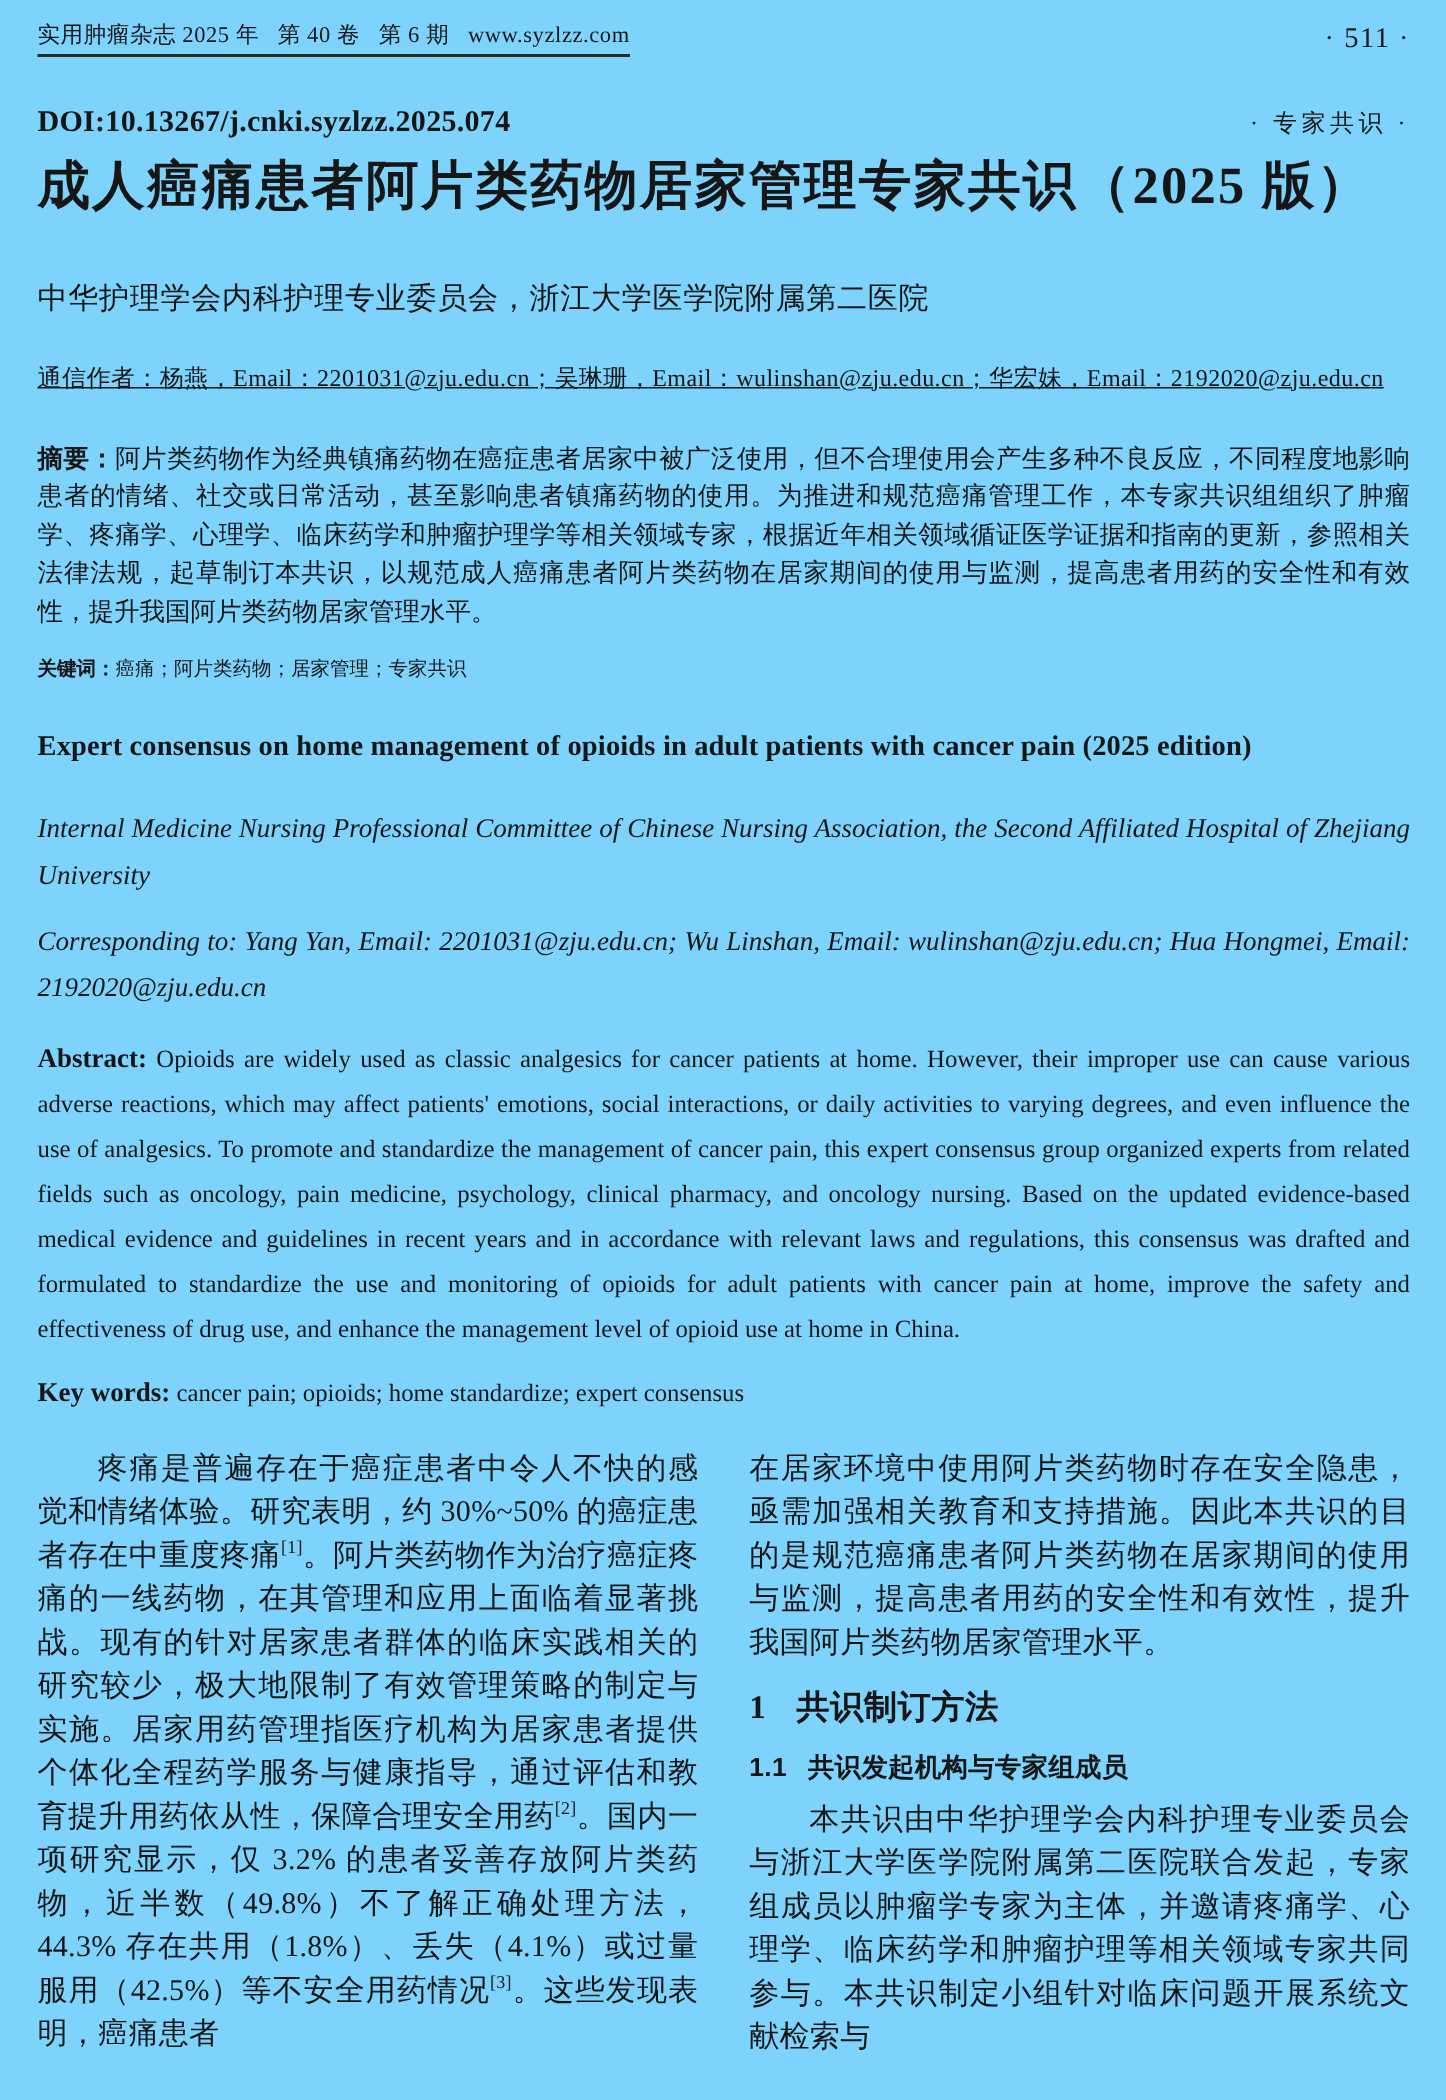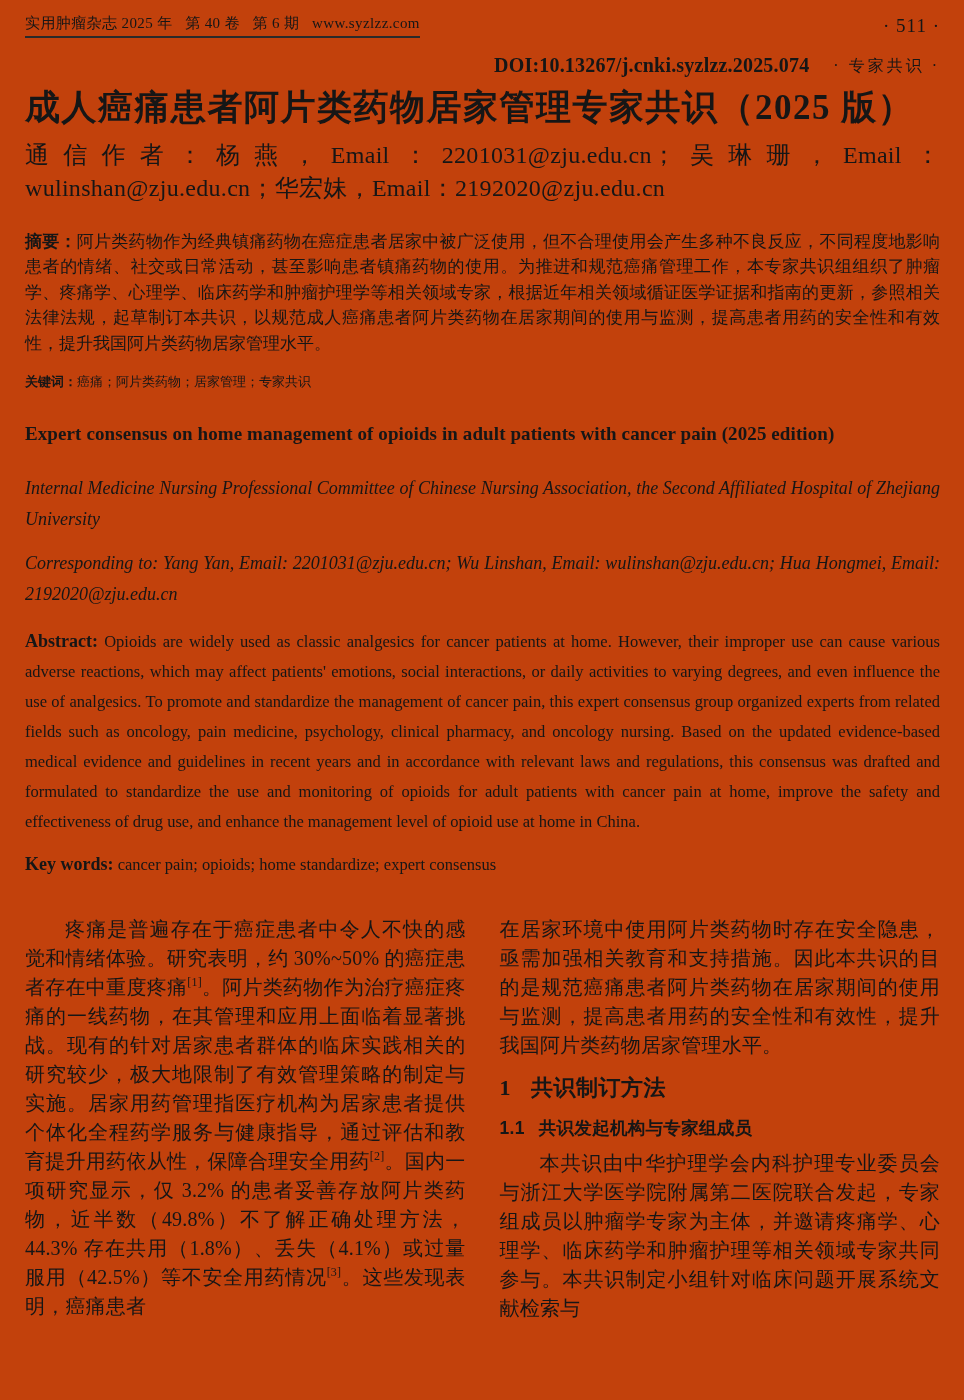--- a/index.html
+++ b/index.html
@@ -2,21 +2,21 @@
 <html><head>
 <meta charset="utf-8">
 <style>
   * { box-sizing: border-box; }
   html, body { margin: 0; padding: 0; background: #e8e8e8; }
   .page {
     position: relative;
     width: 964px;
     height: 1400px;
     margin: 0 auto;
-    background: #c2410c;
+    background: #7dd3fc;
     color: #161616;
     font-family: "Liberation Serif", serif;
     padding: 14px 24px 0 25px;
     overflow: hidden;
   }
   
   .header-row {
     display: flex;
     justify-content: space-between;
     align-items: flex-start;
@@ -28,23 +28,23 @@
     border-bottom: 2px solid #2a2a2a;
     white-space: pre;
   }
   .page-number {
     font-size: 19px;
     letter-spacing: 1px;
     padding-top: 1px;
   }
   .doi-row {
     display: flex;
-    justify-content: flex-end;
+    justify-content: space-between;
     align-items: flex-end;
-    margin-top: 16px;
+    margin-top: 32px;
     gap: 24px;
   }
   .doi {
     font-weight: bold;
     font-size: 20px;
     letter-spacing: 0.2px;
   }
   .category-badge {
     font-size: 16px;
     letter-spacing: 3px;
@@ -57,25 +57,26 @@
     font-weight: bold;
     letter-spacing: 1.5px;
     line-height: 1.3;
   }
   .affiliation-cn {
     margin-top: 38px;
     font-size: 20px;
     letter-spacing: 0.5px;
   }
   .correspondence-cn {
-    margin-top: 8px;
-    font-size: 24px;
+    margin-top: 24px;
+    font-size: 16px;
     line-height: 33px;
     letter-spacing: 0.3px;
     text-align: justify;
+    text-decoration: underline;
   }
   
   .abstract-cn {
     margin-top: 24px;
     font-size: 17px;
     line-height: 25.5px;
     text-align: justify;
   }
   .label-hei {
     font-family: "Liberation Sans", sans-serif;
@@ -118,21 +119,21 @@
     font-stretch: normal;
   }
   .keywords-en {
     margin-top: 2px;
     font-size: 16.5px;
   }
   
   .body-columns {
     display: flex;
     gap: 34px;
-    margin-top: 40px;
+    margin-top: 26px;
   }
   .column {
     flex: 1;
     font-size: 20px;
     line-height: 29px;
     text-align: justify;
     letter-spacing: 0.2px;
   }
   .para-indent { margin: 0; text-indent: 2em; }
   .para-cont { margin: 0; }
@@ -168,20 +169,21 @@
     <div class="page-number">· 511 ·</div>
   </div>
 
   <div class="doi-row">
     <div class="doi">DOI:10.13267/j.cnki.syzlzz.2025.074</div>
     <div class="category-badge">· 专家共识 ·</div>
   </div>
 
   <h1 class="title-cn">成人癌痛患者阿片类药物居家管理专家共识（2025 版）</h1>
 
+  <div class="affiliation-cn">中华护理学会内科护理专业委员会，浙江大学医学院附属第二医院</div>
 
   <div class="correspondence-cn">通信作者：杨燕，Email：2201031@zju.edu.cn；吴琳珊，Email：wulinshan@zju.edu.cn；华宏妹，Email：2192020@zju.edu.cn</div>
 
   <p class="abstract-cn"><span class="label-hei">摘要：</span><span>阿片类药物作为经典镇痛药物在癌症患者居家中被广泛使用，但不合理使用会产生多种不良反应，不同程度地影响患者的情绪、社交或日常活动，甚至影响患者镇痛药物的使用。为推进和规范癌痛管理工作，本专家共识组组织了肿瘤学、疼痛学、心理学、临床药学和肿瘤护理学等相关领域专家，根据近年相关领域循证医学证据和指南的更新，参照相关法律法规，起草制订本共识，以规范成人癌痛患者阿片类药物在居家期间的使用与监测，提高患者用药的安全性和有效性，提升我国阿片类药物居家管理水平。</span></p>
 
   <p class="keywords-cn"><span class="label-hei">关键词：</span><span>癌痛；阿片类药物；居家管理；专家共识</span></p>
 
   <div class="title-en">Expert consensus on home management of opioids in adult patients with cancer pain (2025 edition)</div>
 
   <div class="affiliation-en">Internal Medicine Nursing Professional Committee of Chinese Nursing Association, the Second Affiliated Hospital of Zhejiang University</div>

